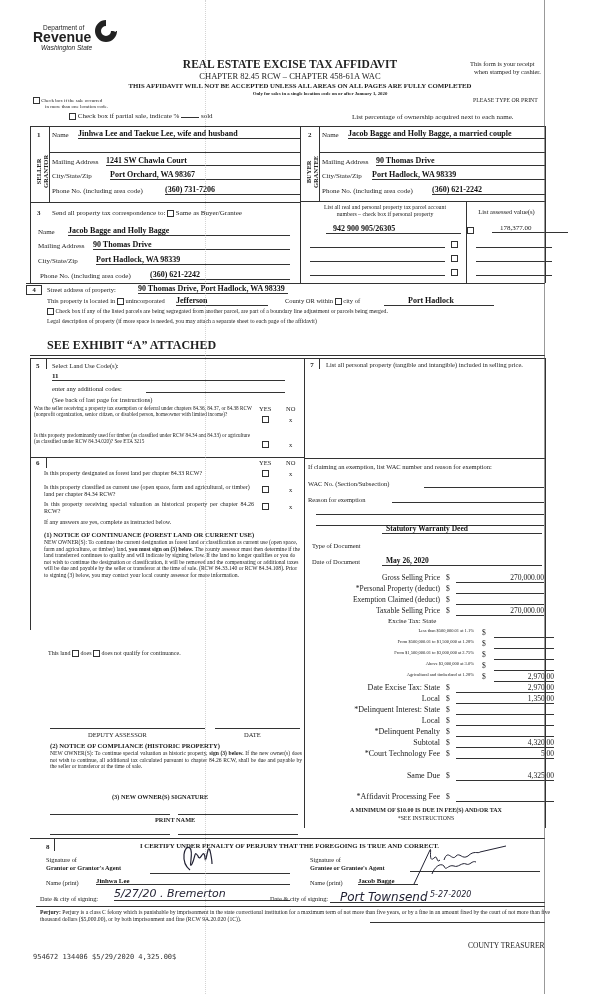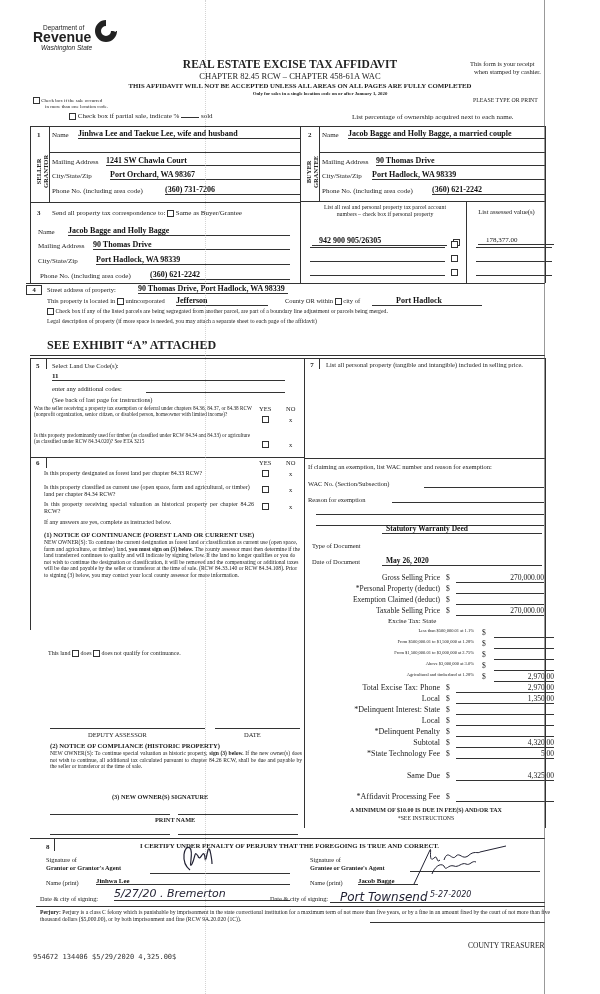--- a/index.html
+++ b/index.html
@@ -113,21 +113,21 @@
 <div class="abs" style="left:40px;top:272px;font-size:7px;">Phone No. (including area code)</div>
 <div class="abs val line" style="left:150px;top:270px;width:140px;">(360) 621-2242</div>
 
 <div class="abs c" style="left:302px;top:204px;width:166px;font-size:5.8px;line-height:7px;">
   <div>List all real and personal property tax parcel account</div>
   <div>numbers – check box if personal property</div>
 </div>
 <div class="vl" style="left:466px;top:201px;height:82px;"></div>
 <div class="abs c" style="left:468px;top:208px;width:77px;font-size:6.5px;">List assessed value(s)</div>
 
-<div class="abs" style="left:312px;top:224px;width:240px;height:12px;margin-top:12px;">
+<div class="abs" style="left:326px;top:224px;width:240px;height:12px;">
   <div class="abs val line" style="left:0;top:0;width:135px;padding-left:7px;">942 900 905/26305</div>
   <span class="abs cb" style="left:141px;top:3px;"></span>
   <div class="abs line" style="left:166px;top:0;width:76px;font-size:7px;padding-left:8px;">178,377.00</div>
 </div>
 <div class="abs" style="left:310px;top:238px;width:240px;height:12px;">
   <div class="abs val line" style="left:0;top:0;width:135px;height:10px;"></div>
   <span class="abs cb" style="left:141px;top:3px;"></span>
   <div class="abs line" style="left:166px;top:0;width:76px;height:10px;"></div>
 </div>
 <div class="abs" style="left:310px;top:252px;width:240px;height:12px;">
@@ -149,21 +149,21 @@
   <span>This property is located in</span>
   <span class="cb"></span>
   <span>unincorporated</span>
 </div>
 <div class="abs val line" style="left:176px;top:296px;width:92px;">Jefferson</div>
 <div class="abs" style="left:285px;top:297px;font-size:6.5px;">
   <span>County OR  within</span>
   <span class="cb"></span>
   <span>city of</span>
 </div>
-<div class="abs val line" style="left:372px;top:296px;width:110px;padding-left:24px;">Port Hadlock</div>
+<div class="abs val line" style="left:384px;top:296px;width:110px;padding-left:24px;">Port Hadlock</div>
 <div class="abs" style="left:47px;top:308px;font-size:5.8px;width:500px;">
   <span class="cb"></span>
   <span>Check box if any of the listed parcels are being segregated from another parcel, are part of a boundary line adjustment or parcels being merged.</span>
 </div>
 <div class="abs" style="left:47px;top:318px;font-size:5.8px;">Legal description of property (if more space is needed, you may attach a separate sheet to each page of the affidavit)</div>
 <div class="abs b" style="left:47px;top:338px;font-size:12px;">SEE EXHIBIT “A” ATTACHED</div>
 <div class="hl" style="left:30px;top:355px;width:515px;"></div>
 
 <div class="vl" style="left:30px;top:358px;height:272px;"></div>
 <div class="vl" style="left:304px;top:358px;height:470px;"></div>
@@ -293,21 +293,21 @@
   <span class="dol">$</span>
   <span class="fld"></span>
 </div>
 <div class="money-row ex-row" style="top:672px;">
   <span class="lbl">Agricultural and timberland at 1.28%</span>
   <span class="dol">$</span>
   <span class="fld">2,970.00</span>
 </div>
 
 <div class="money-row" style="top:683px;">
-  <span class="lbl" style="font-size:8px;">Total Excise Tax: Phone</span>
+  <span class="lbl" style="font-size:8px;">Date Excise Tax: State</span>
   <span class="dol">$</span>
   <span class="fld" style="width:98px;">2,970.00</span>
 </div>
 <div class="money-row" style="top:694px;">
   <span class="lbl" style="font-size:8px;">Local</span>
   <span class="dol">$</span>
   <span class="fld" style="width:98px;">1,350.00</span>
 </div>
 <div class="money-row" style="top:705px;">
   <span class="lbl" style="font-size:8px;margin-left:32px;">*Delinquent Interest: State</span>
@@ -323,21 +323,21 @@
   <span class="lbl" style="font-size:8px;">*Delinquent Penalty</span>
   <span class="dol">$</span>
   <span class="fld" style="width:98px;"></span>
 </div>
 <div class="money-row" style="top:738px;">
   <span class="lbl" style="font-size:8px;">Subtotal</span>
   <span class="dol">$</span>
   <span class="fld" style="width:98px;">4,320.00</span>
 </div>
 <div class="money-row" style="top:749px;">
-  <span class="lbl" style="font-size:8px;">*State Technology Fee</span>
+  <span class="lbl" style="font-size:8px;">*Court Technology Fee</span>
   <span class="dol">$</span>
   <span class="fld" style="width:98px;">5.00</span>
 </div>
 <div class="money-row" style="top:760px;margin-top:32px;">
   <span class="lbl" style="font-size:8px;">*Affidavit Processing Fee</span>
   <span class="dol">$</span>
   <span class="fld" style="width:98px;"></span>
 </div>
 <div class="money-row" style="top:771px;">
   <span class="lbl" style="font-size:8px;">Same Due</span>

